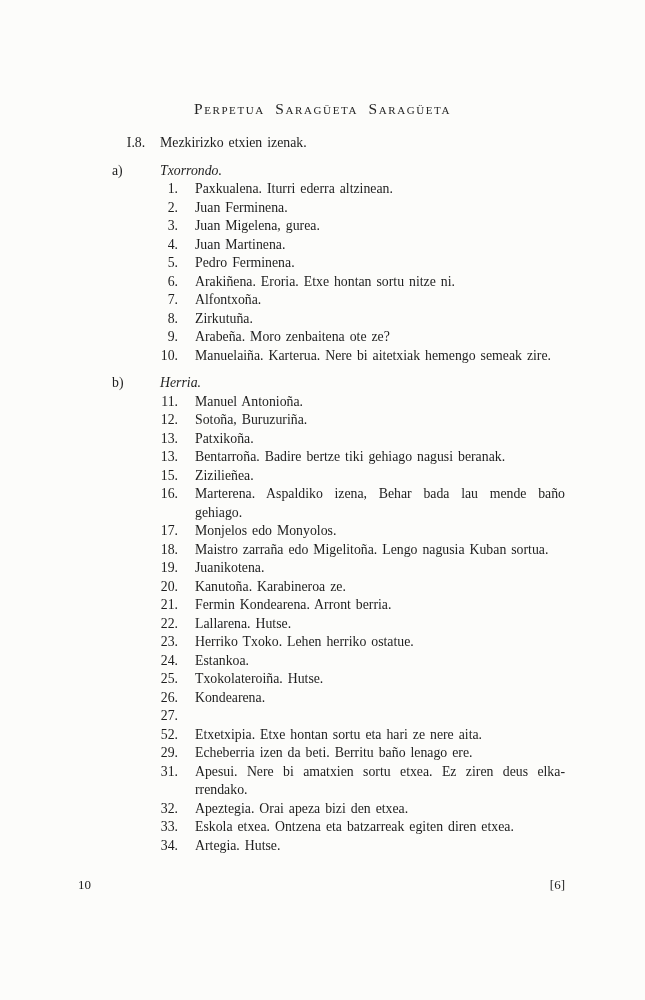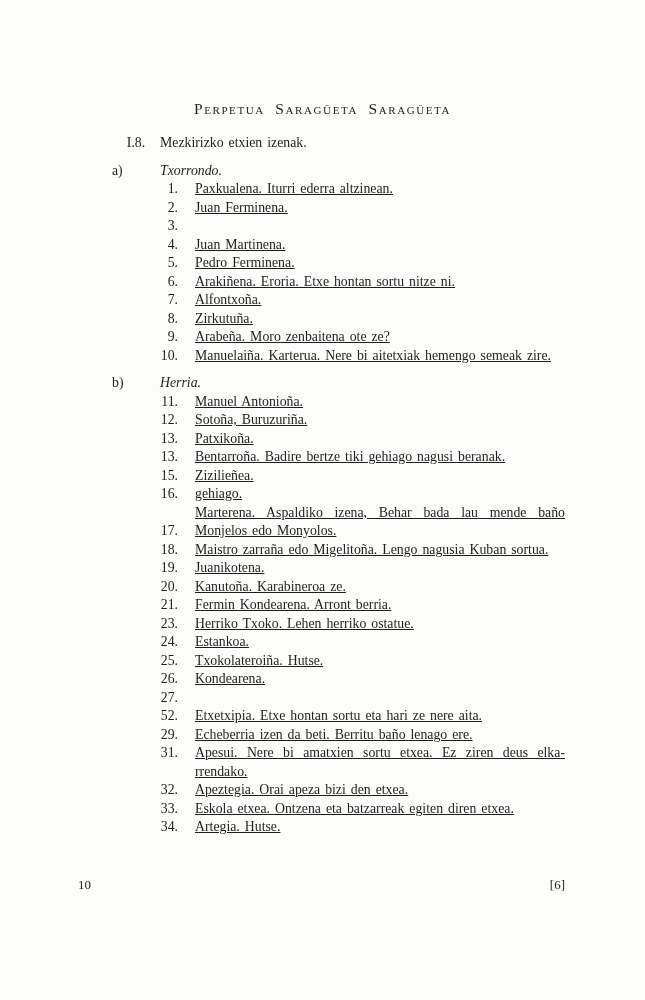--- a/index.html
+++ b/index.html
@@ -19,21 +19,21 @@
     font-size:13.8px;line-height:18.5px;word-spacing:1.5px;
   }
   .section-row{display:flex;}
   .section-label{width:48px;flex-shrink:0;text-align:center;}
   .subsec-row{display:flex;margin-top:9px;}
   .subsec-label{width:48px;flex-shrink:0;}
   .subsec-title{font-style:italic;}
   .item-row{display:flex;}
   .item-num{width:66px;text-align:right;flex-shrink:0;}
   .item-text{margin-left:17px;flex:1;min-width:0;}
-  .line{text-align:left;text-decoration:underline;}
+  .line{text-align:left;}
   .line.stretch{text-align:justify;text-align-last:justify;}
   .footer-num{position:absolute;top:877px;font-size:13px;color:#222;}
   .footer-left{left:78px;}
   .footer-right{right:80px;}
 </style>
 </head>
 <body>
 
 <div class="page">
   <div class="running-header">Perpetua Saragüeta Saragüeta</div>
@@ -55,20 +55,23 @@
           </div>
         </div>
         <div class="item-row">
           <span class="item-num">2.</span>
           <div class="item-text">
             <div class="line">Juan Ferminena.</div>
           </div>
         </div>
         <div class="item-row">
           <span class="item-num">3.</span>
+          <div class="item-text">
+            <div class="line">Juan Migelena, gurea.</div>
+          </div>
         </div>
         <div class="item-row">
           <span class="item-num">4.</span>
           <div class="item-text">
             <div class="line">Juan Martinena.</div>
           </div>
         </div>
         <div class="item-row">
           <span class="item-num">5.</span>
           <div class="item-text">
@@ -135,22 +138,22 @@
         </div>
         <div class="item-row">
           <span class="item-num">15.</span>
           <div class="item-text">
             <div class="line">Zizilieñea.</div>
           </div>
         </div>
         <div class="item-row">
           <span class="item-num">16.</span>
           <div class="item-text">
+            <div class="line stretch">Marterena. Aspaldiko izena, Behar bada lau mende baño</div>
             <div class="line">gehiago.</div>
-            <div class="line stretch">Marterena. Aspaldiko izena, Behar bada lau mende baño</div>
           </div>
         </div>
         <div class="item-row">
           <span class="item-num">17.</span>
           <div class="item-text">
             <div class="line">Monjelos edo Monyolos.</div>
           </div>
         </div>
         <div class="item-row">
           <span class="item-num">18.</span>
@@ -167,20 +170,26 @@
         <div class="item-row">
           <span class="item-num">20.</span>
           <div class="item-text">
             <div class="line">Kanutoña. Karabineroa ze.</div>
           </div>
         </div>
         <div class="item-row">
           <span class="item-num">21.</span>
           <div class="item-text">
             <div class="line">Fermin Kondearena. Arront berria.</div>
+          </div>
+        </div>
+        <div class="item-row">
+          <span class="item-num">22.</span>
+          <div class="item-text">
+            <div class="line">Lallarena. Hutse.</div>
           </div>
         </div>
         <div class="item-row">
           <span class="item-num">23.</span>
           <div class="item-text">
             <div class="line">Herriko Txoko. Lehen herriko ostatue.</div>
           </div>
         </div>
         <div class="item-row">
           <span class="item-num">24.</span>

